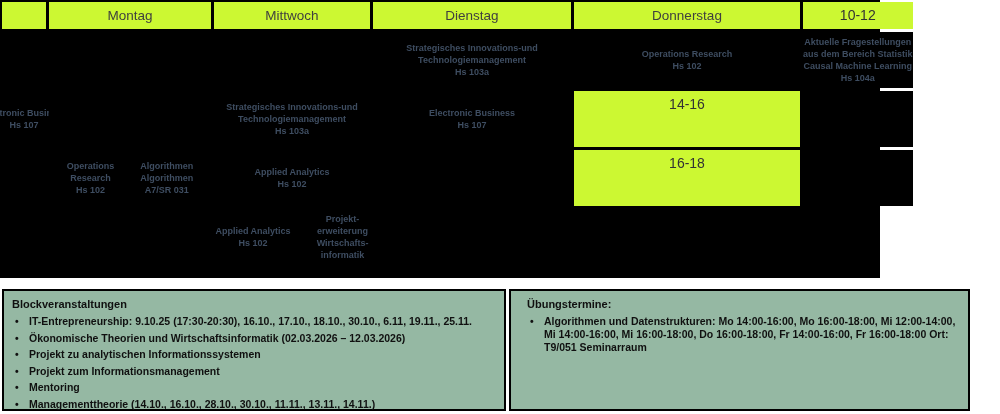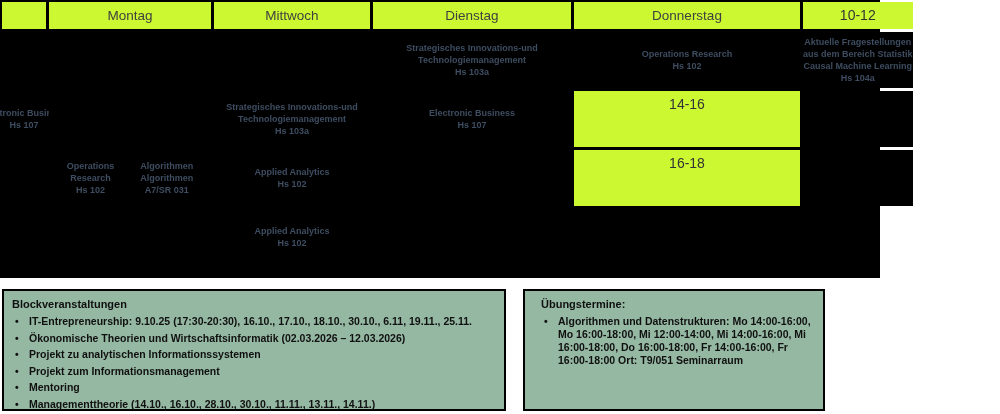--- a/index.html
+++ b/index.html
@@ -33,22 +33,22 @@
     display:flex;align-items:center;justify-content:center;
     gap:26px;
   }
   .entry{
     color:var(--course_text,#3e4d61);
     font-size:9px;font-weight:bold;line-height:12px;text-align:center;
     white-space:nowrap;
   }
   
   .panels{
-    position:absolute;left:2px;top:289px;width:823px;height:122px;
-    display:flex;gap:17px;
+    position:absolute;left:2px;top:289px;width:968px;height:122px;
+    display:flex;gap:3px;
   }
   .panel{
     box-sizing:border-box;height:122px;
     background:var(--panel_green,#95b8a3);
     border:2px solid #000;
     padding:7px 10px 6px 8px;
     color:#101010;
   }
   .panel-left{width:504px;}
   .panel-right{flex:1;padding-left:16px;}
@@ -143,20 +143,26 @@
 
     <div class="timecell">16-18</div>
     <div class="bodycell"></div>
     <div class="bodycell"></div>
     <div class="bodycell"></div>
     <div class="bodycell">
       <div class="entry">
         <div>Applied Analytics</div>
         <div>Hs 102</div>
       </div>
+      <div class="entry">
+        <div>Projekt-</div>
+        <div>erweiterung</div>
+        <div>Wirtschafts-</div>
+        <div>informatik</div>
+      </div>
     </div>
     <div class="bodycell"></div>
   </div>
 
   <div class="panels">
 
     <div class="panel panel-left">
       <div class="panel-title">Blockveranstaltungen</div>
       <div class="blist">
         <div class="bitem">

